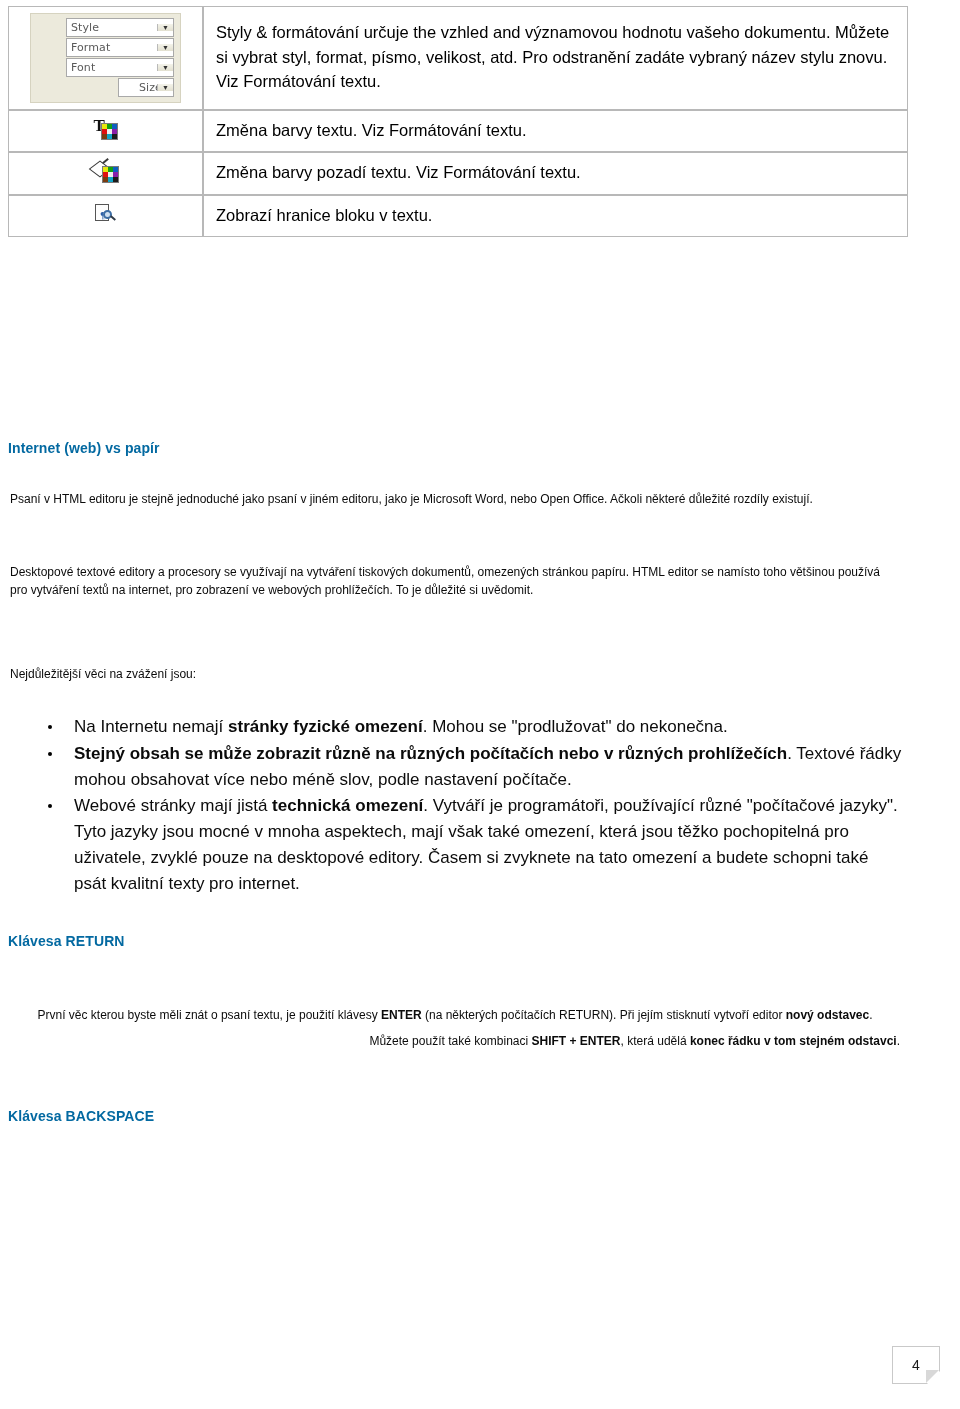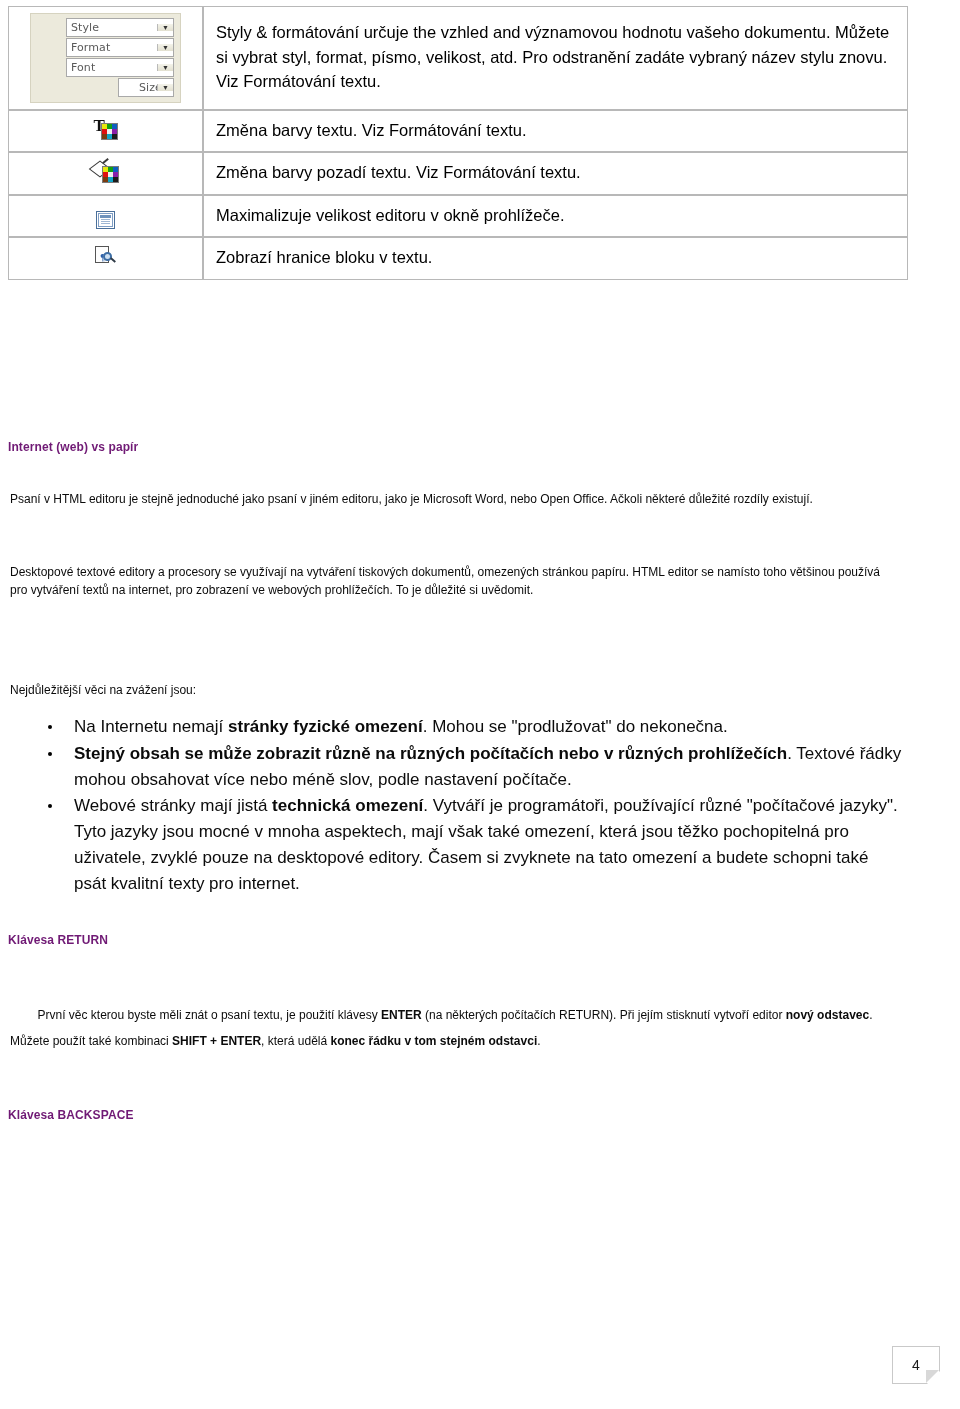--- a/index.html
+++ b/index.html
@@ -191,23 +191,23 @@
     font-weight: 700;
     color: #2e5b8c;
     letter-spacing: .2px;
     border-bottom: 1.5px solid #9aa5ad;
     padding-bottom: 9px;
   }
   .h2 {
     position: absolute;
     left: 8px;
     width: 900px;
-    font-size: 12px;
+    font-size: 14px;
     font-weight: 700;
-    color: #701a75;
+    color: #0369a1;
     letter-spacing: .1px;
   }
 
   
   .para {
     position: absolute;
     left: 10px;
     width: 890px;
     font-size: 12px;
     line-height: 1.52;
@@ -350,33 +350,20 @@
                 <i style="background:#8a1fa8"></i>
               <i style="background:#7a3c10"></i>
                 <i style="background:#10a5c8"></i>
                 <i style="background:#1b1b1b"></i>
             </span>
           </span>
         </td>
         <td class="desc-cell">Změna barvy pozadí textu. Viz Formátování textu.</td>
       </tr>
 
-      <tr>
-        <td class="icon-cell">
-          <span class="ic ic-maximize">
-            <span class="inner">
-              <span class="bar"></span>
-              <span class="line"></span>
-              <span class="line"></span>
-              <span class="line"></span>
-            </span>
-          </span>
-        </td>
-        <td class="desc-cell">Maximalizuje velikost editoru v okně prohlížeče.</td>
-      </tr>
 
       <tr>
         <td class="icon-cell">
           <span class="ic ic-block">
             <span class="sheet">
               <span class="pilcrow">¶</span>
             </span>
             <span class="lens-ring"></span>
             <span class="lens-handle"></span>
           </span>
@@ -386,32 +373,32 @@
     </tbody>
   </table>
 
 
   <div class="h2" style="top:440px;">Internet (web) vs papír</div>
 
   <div class="para" style="top:490px;">Psaní v HTML editoru je stejně jednoduché jako psaní v jiném editoru, jako je Microsoft Word, nebo Open Office. Ačkoli některé důležité rozdíly existují.</div>
 
   <div class="para" style="top:563px;">Desktopové textové editory a procesory se využívají na vytváření tiskových dokumentů, omezených stránkou papíru. HTML editor se namísto toho většinou používá pro vytváření textů na internet, pro zobrazení ve webových prohlížečích. To je důležité si uvědomit.</div>
 
-  <div class="para" style="top:665px;margin-top:16px;">Nejdůležitější věci na zvážení jsou:</div>
+  <div class="para" style="top:665px;">Nejdůležitější věci na zvážení jsou:</div>
 
   <ul class="bullets" style="top:714px;">
     <li><span><span>Na Internetu nemají </span><b>stránky fyzické omezení</b><span>. Mohou se "prodlužovat" do nekonečna.</span></span></li>
     <li><span><b>Stejný obsah se může zobrazit různě na různých počítačích nebo v různých prohlížečích</b><span>. Textové řádky mohou obsahovat více nebo méně slov, podle nastavení počítače.</span></span></li>
     <li><span><span>Webové stránky mají jistá </span><b>technická omezení</b><span>. Vytváří je programátoři, používající různé "počítačové jazyky". Tyto jazyky jsou mocné v mnoha aspektech, mají však také omezení, která jsou těžko pochopitelná pro uživatele, zvyklé pouze na desktopové editory. Časem si zvyknete na tato omezení a budete schopni také psát kvalitní texty pro internet.</span></span></li>
   </ul>
 
   <div class="h2" style="top:933px;">Klávesa RETURN</div>
 
   <div class="para" style="top:1006px;text-align:center;"><span>První věc kterou byste měli znát o psaní textu, je použití klávesy </span><b>ENTER</b><span> (na některých počítačích RETURN). Při jejím stisknutí vytvoří editor </span><b>nový odstavec</b><span>.</span></div>
-  <div class="para" style="top:1032px;"><span>Můžete použít také kombinaci </span><b>SHIFT + ENTER</b><span>, která udělá </span><b>konec řádku v tom stejném odstavci</b><span>.</span></div>
+  <div class="para" style="top:1032px;text-align:right;"><span>Můžete použít také kombinaci </span><b>SHIFT + ENTER</b><span>, která udělá </span><b>konec řádku v tom stejném odstavci</b><span>.</span></div>
 
   <div class="h2" style="top:1108px;">Klávesa BACKSPACE</div>
 
 
   <div class="page-num">
     <span>4</span>
     <span class="corner-fold"></span>
   </div>
 
 </div>

